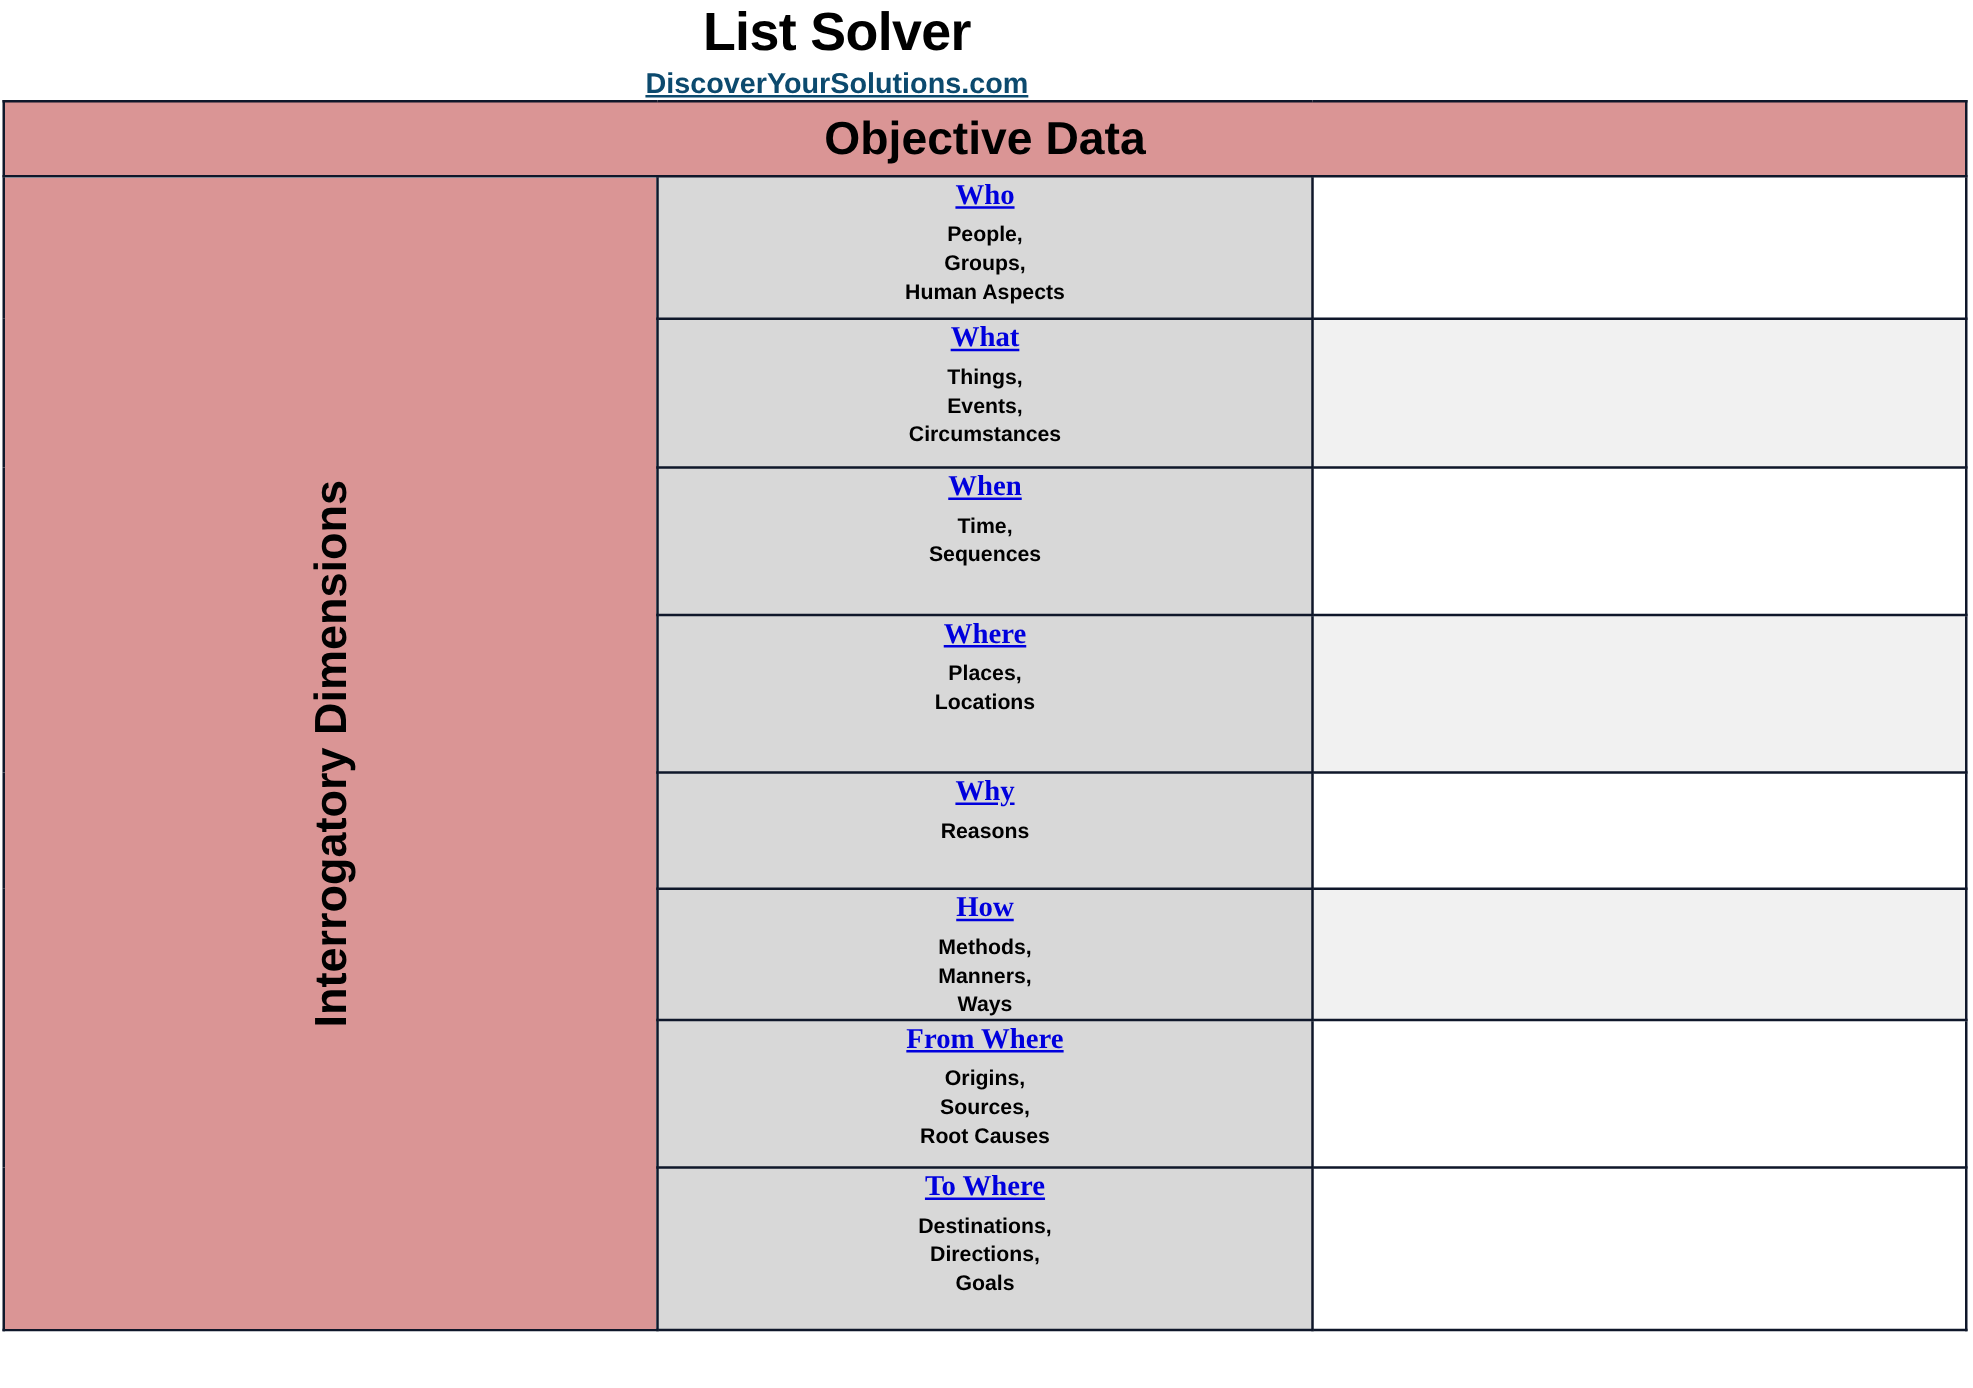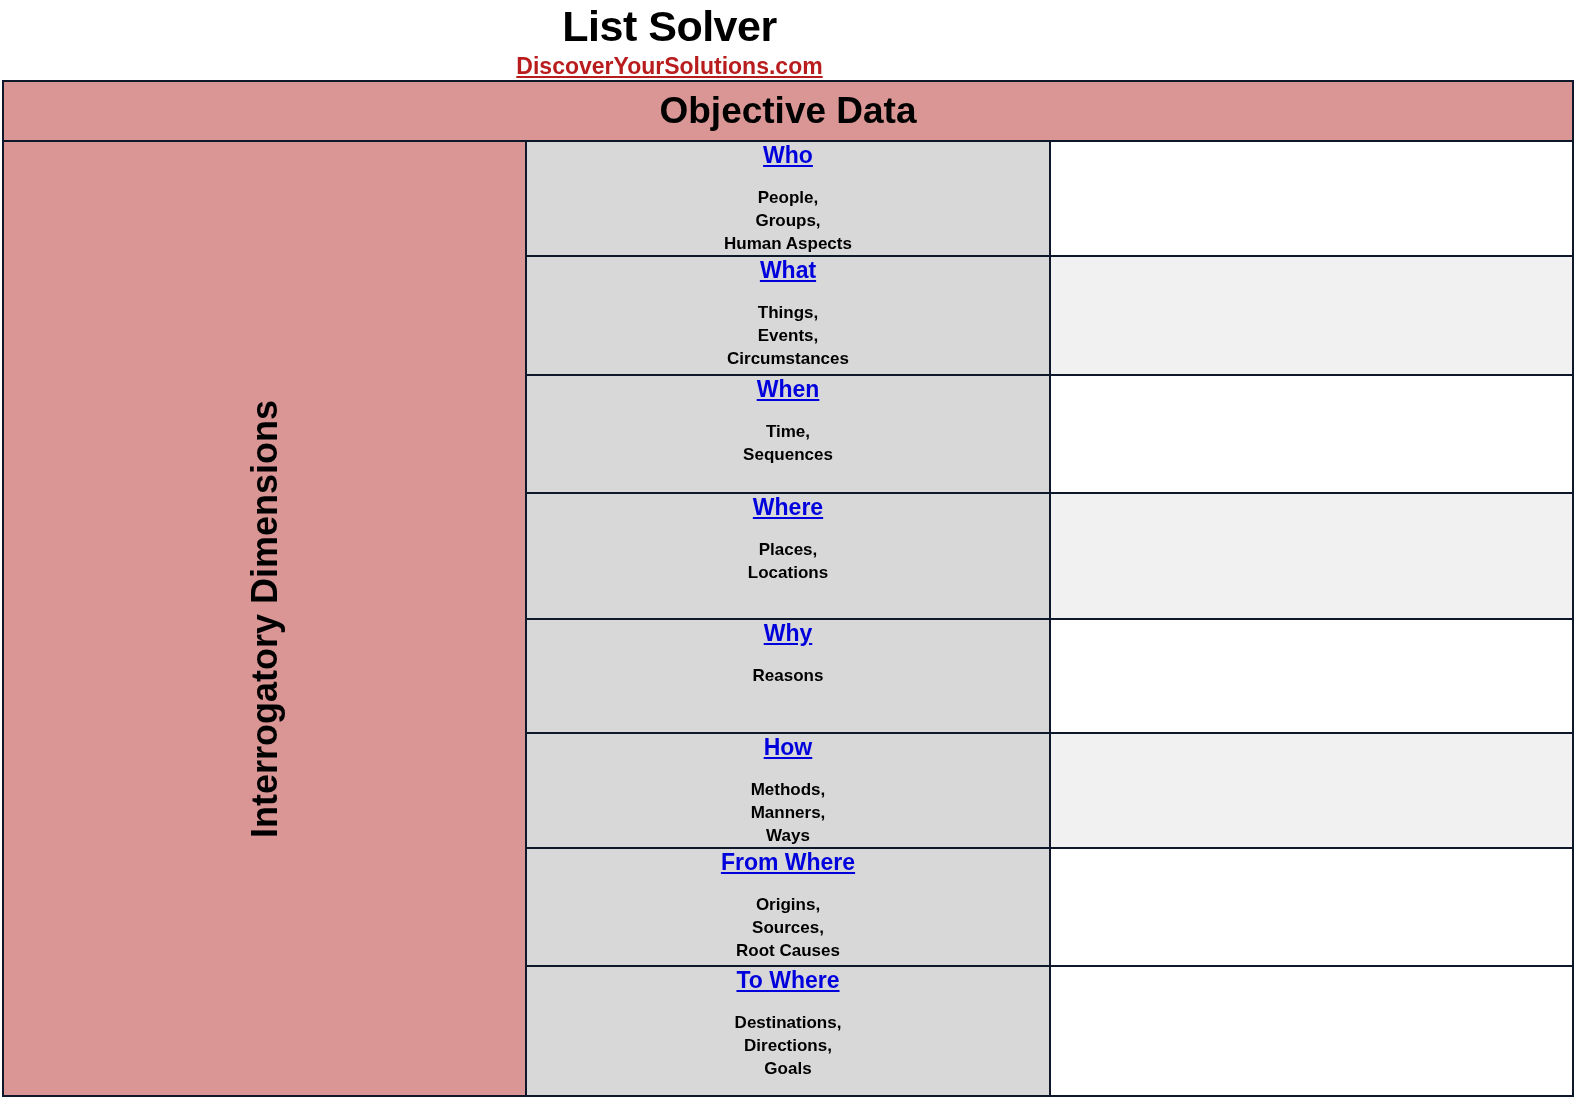--- a/index.html
+++ b/index.html
@@ -27,21 +27,21 @@
     line-height: 48px;
     color: #000000;
     letter-spacing: -0.5px;
     margin: 0;
   }
   .site-link {
     display: inline-block;
     font-size: 23px;
     font-weight: bold;
     line-height: 28px;
-    color: #b91c1c;
+    color: #0c4a6e;
     text-decoration: underline;
     margin-top: 2px;
     cursor: pointer;
   }
 
   
   .solver-table {
     width: 1572px;
     margin: 0 0 0 2px;
     border-collapse: collapse;
@@ -100,27 +100,28 @@
     padding-bottom: 4px;
   }
   .dim-link {
     display: inline-block;
     font-size: 23px;
     font-weight: bold;
     color: #0000dd;
     text-decoration: underline;
     line-height: 27px;
     cursor: pointer;
+    font-family: Liberation Serif, serif;
   }
   .dim-desc {
     font-size: 17px;
     font-weight: bold;
     color: #000000;
     line-height: 23px;
-    margin-top: 17px;
+    margin-top: 7px;
   }
 
   
   .answer-cell {
     background: #ffffff;
   }
   .answer-cell.alt {
     background: #f1f1f1;
   }
   .answer-area {
@@ -182,21 +183,21 @@
       </tr>
       <tr style="height: 126px;">
         <td class="dim-cell"><a class="dim-link">Where</a><div class="dim-desc">
             <div>Places,</div>
             <div>Locations</div>
           </div></td>
         <td class="answer-cell alt">
           <div class="answer-area"></div>
         </td>
       </tr>
-      <tr style="height: 114px;">
+      <tr style="height: 93px;">
         <td class="dim-cell"><a class="dim-link">Why</a><div class="dim-desc">
             <div>Reasons</div>
           </div></td>
         <td class="answer-cell">
           <div class="answer-area"></div>
         </td>
       </tr>
       <tr style="height: 96px;">
         <td class="dim-cell"><a class="dim-link">How</a><div class="dim-desc">
             <div>Methods,</div>

